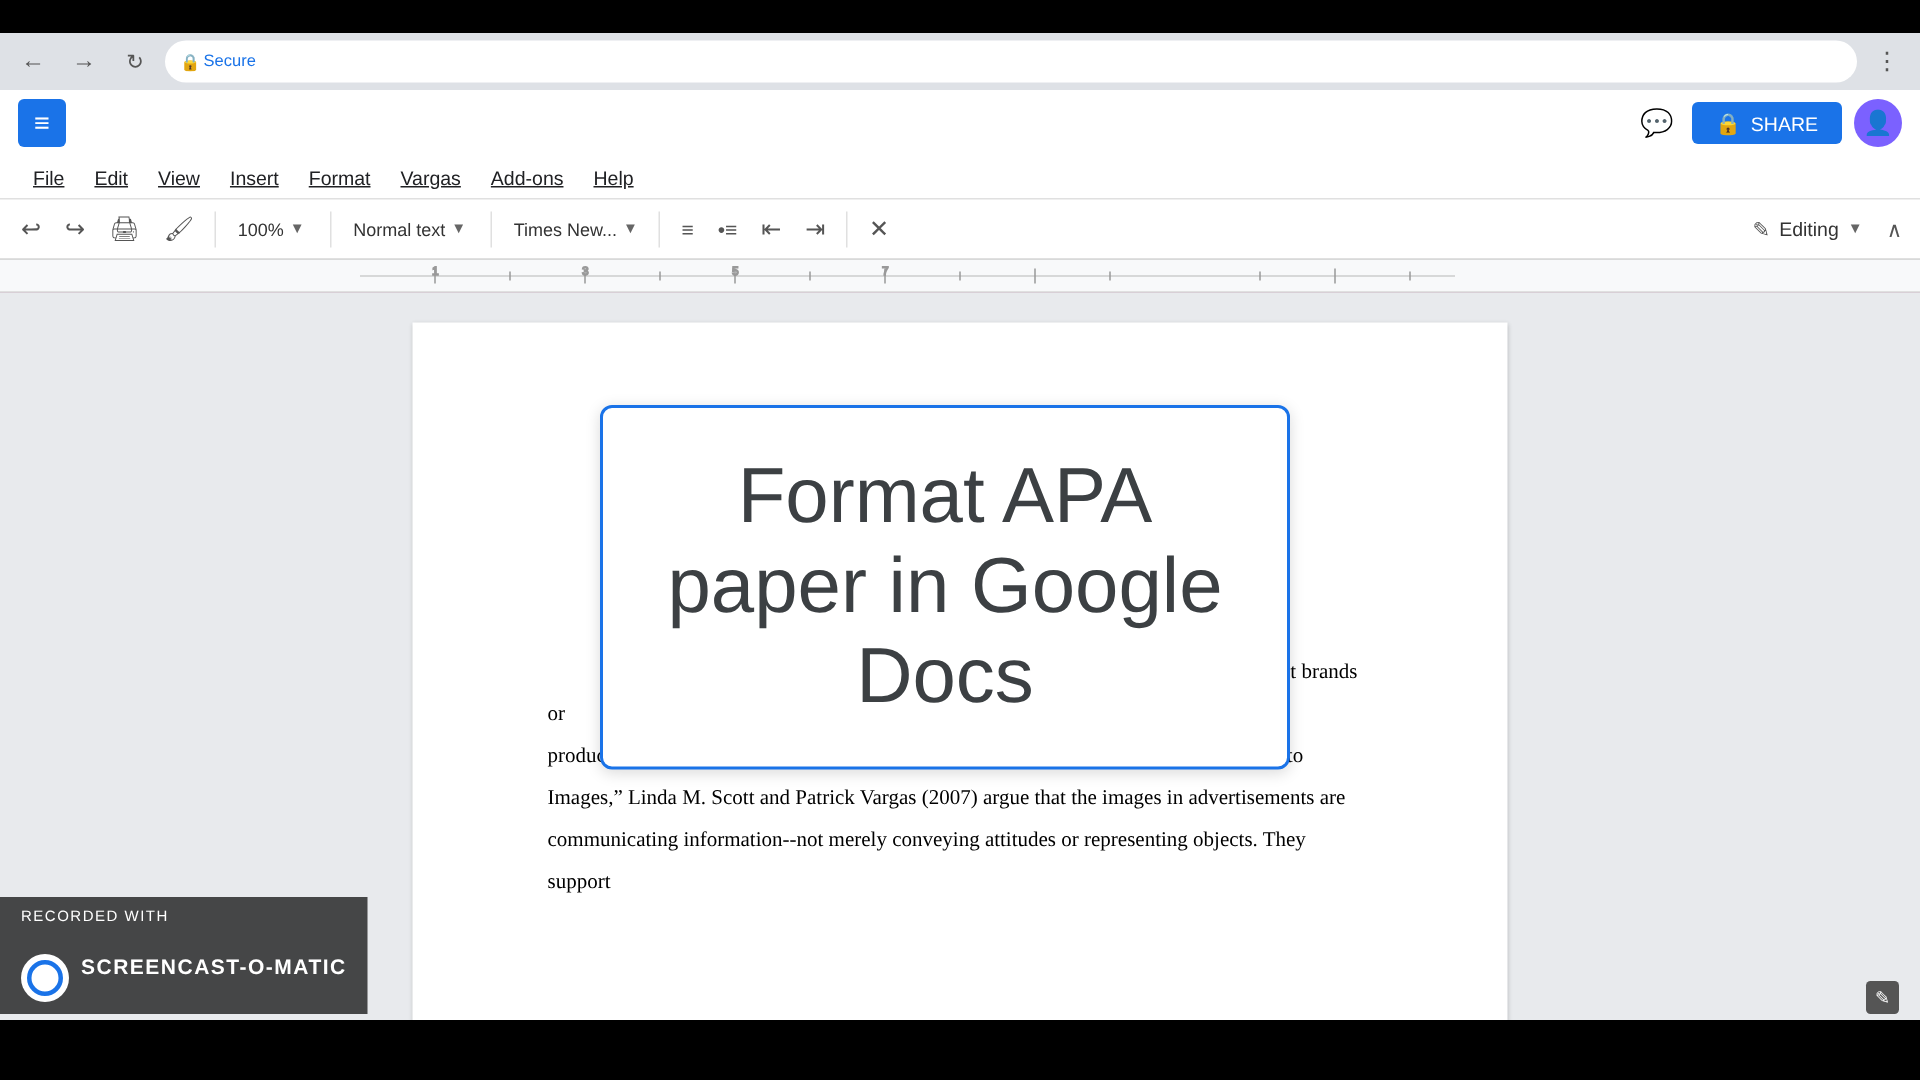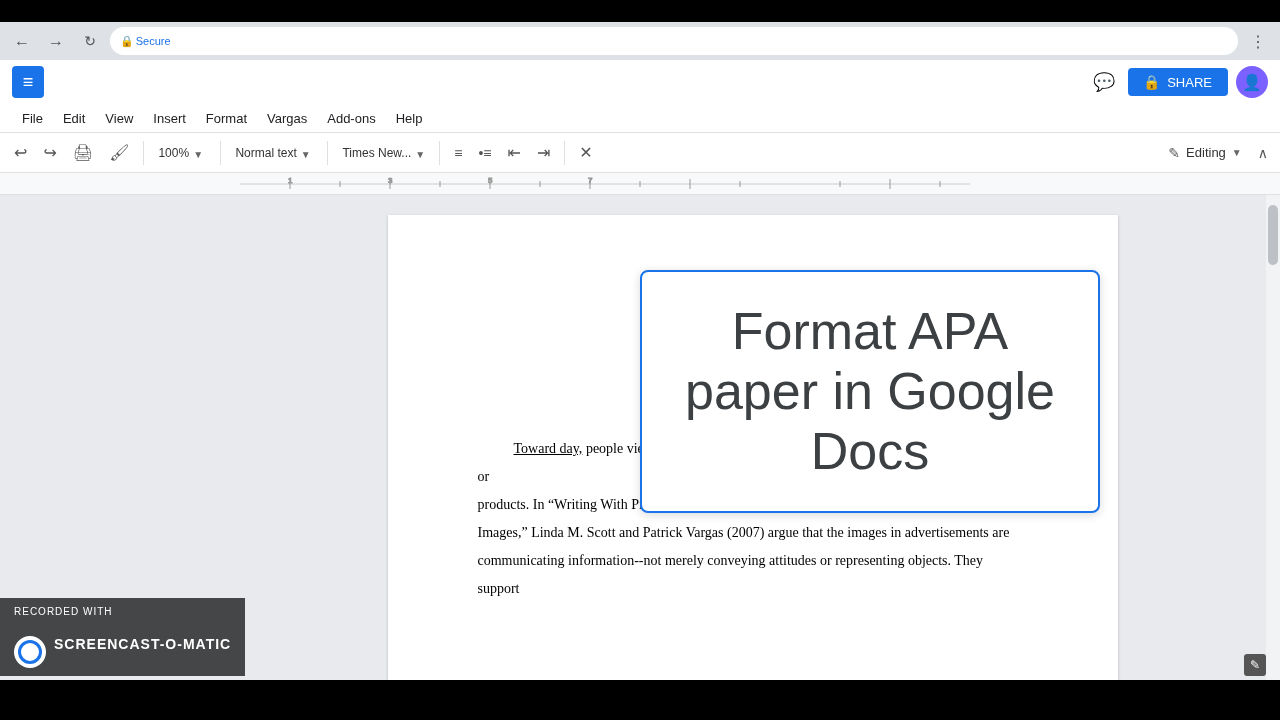--- a/index.html
+++ b/index.html
@@ -23,42 +23,42 @@
     .folder-icon { color: #888; font-size: 16px; cursor: pointer; margin-left: 2px; }
     .gdocs-title-area { display: flex; align-items: center; flex: 1; }
     .header-right { display: flex; align-items: center; gap: 8px; margin-left: auto; }
     .comment-btn { background: none; border: none; cursor: pointer; font-size: 18px; color: #555; padding: 4px; border-radius: 4px; }
     .share-btn { background: #1a73e8; color: white; border: none; border-radius: 4px; padding: 6px 16px; font-size: 13px; font-weight: 500; cursor: pointer; display: flex; align-items: center; gap: 6px; }
     .share-lock-icon { font-size: 14px; }
     .avatar { width: 32px; height: 32px; border-radius: 50%; background: #7b61ff; display: flex; align-items: center; justify-content: center; color: white; font-size: 14px; font-weight: bold; cursor: pointer; overflow: hidden; }
 
     
     .menu-bar { display: flex; align-items: center; padding: 2px 12px; gap: 0; height: 28px; }
-    .menu-item { font-size: 13px; color: #202124; padding: 4px 10px; cursor: pointer; border-radius: 4px; }
+    .menu-item { font-size: 13px; color: #202124; padding: 4px 10px; cursor: pointer; border-radius: 4px; text-decoration: underline; }
 
     
     .toolbar { display: flex; align-items: center; padding: 4px 8px; gap: 4px; height: 40px; border-top: 1px solid #e0e0e0; flex-wrap: nowrap; }
     .toolbar-btn { background: none; border: none; cursor: pointer; padding: 4px 6px; border-radius: 4px; color: #555; font-size: 16px; display: flex; align-items: center; justify-content: center; }
     .toolbar-separator { width: 1px; background: #e0e0e0; height: 24px; margin: 0 4px; }
-    .toolbar-select { font-size: 12px; color: #333; border: none; background: none; cursor: pointer; padding: 3px 6px; border-radius: 4px; display: flex; align-items: flex-end; gap: 4px; }
+    .toolbar-select { font-size: 12px; color: #333; border: none; background: none; cursor: pointer; padding: 3px 6px; border-radius: 4px; display: flex; align-items: center; gap: 4px; }
     .toolbar-select-arrow { font-size: 10px; color: #666; }
     .toolbar-zoom { min-width: 60px; }
     .toolbar-style { min-width: 90px; }
     .toolbar-font { min-width: 80px; }
 
     .editing-btn { display: flex; align-items: center; gap: 6px; font-size: 13px; color: #333; border: none; background: none; cursor: pointer; padding: 4px 8px; border-radius: 4px; margin-left: auto; }
     .pencil-icon { color: #555; font-size: 14px; }
     .chevron-icon { font-size: 10px; color: #666; }
     .collapse-btn { background: none; border: none; cursor: pointer; font-size: 14px; color: #555; padding: 4px; }
 
     
     .ruler { background: #f8f9fa; border-bottom: 1px solid #e0e0e0; height: 22px; position: relative; }
 
     
-    .main-content { display: flex; background: #be185d; height: calc(720px - 22px - 38px - 44px - 28px - 40px - 22px - 40px); }
+    .main-content { display: flex; background: #be185d; height: calc(720px - 22px - 38px - 44px - 28px - 40px - 22px - 40px); flex-direction: column; }
     .left-panel { width: 240px; background: #e8eaed; flex-shrink: 0; }
     .doc-area { flex: 1; background: #e8eaed; overflow: hidden; display: flex; justify-content: center; padding: 20px 0; position: relative; }
     .right-panel { width: 15px; background: #e8eaed; flex-shrink: 0; position: relative; }
 
     
     .scrollbar { position: absolute; right: 0; top: 0; width: 14px; height: 100%; background: #f1f3f4; }
     .scrollbar-thumb { width: 10px; height: 60px; background: #bdc1c6; border-radius: 5px; position: absolute; top: 10px; left: 2px; }
 
     
     .doc-page { background: #fff; width: 730px; min-height: 900px; box-shadow: 0 1px 3px rgba(0,0,0,0.2); padding: 80px 90px; position: relative; }

